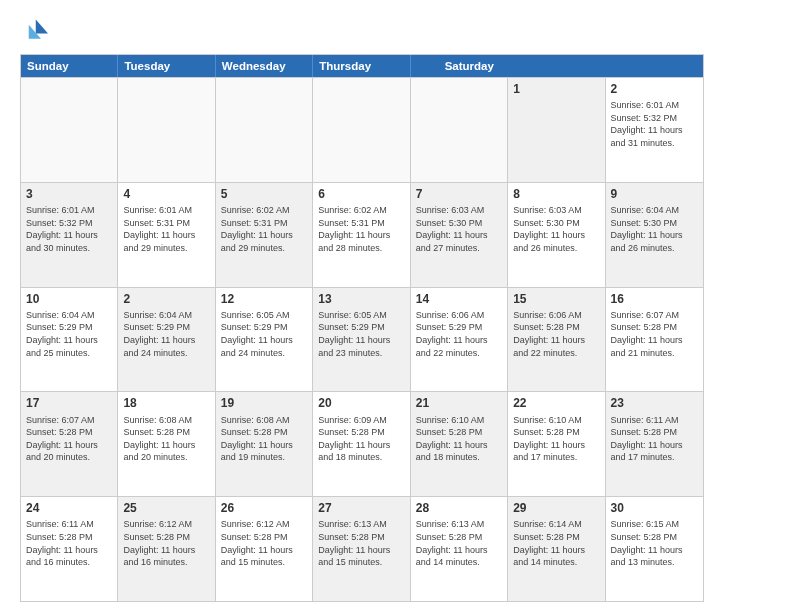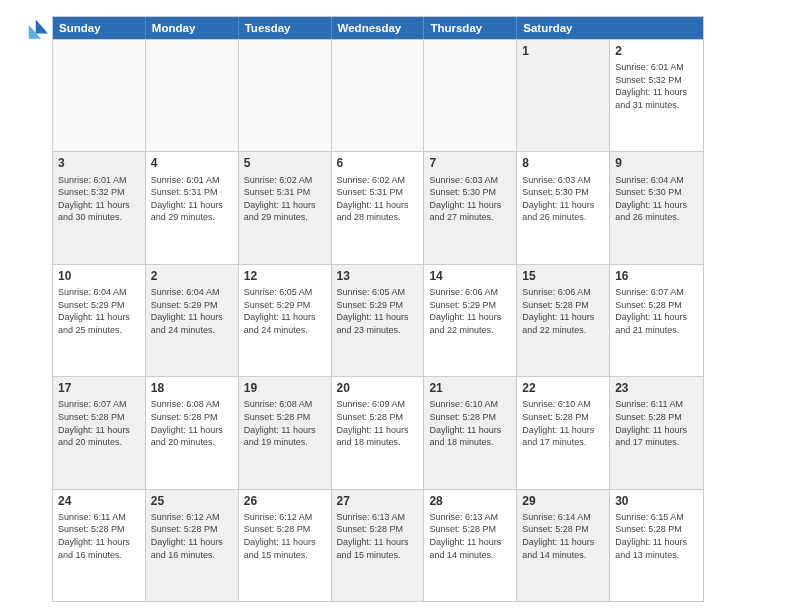--- a/index.html
+++ b/index.html
@@ -8,21 +8,21 @@
       background: #fff;
       width: 792px;
       height: 612px;
       overflow: hidden;
     }
     .page {
       width: 724px;
       height: 612px;
       padding: 16px 20px 10px 20px;
       display: flex;
-      flex-direction: row;
+      flex-direction: column;
     }
     .header {
       display: flex;
       justify-content: space-between;
       align-items: flex-start;
       margin-bottom: 10px;
     }
     .logo {
       display: flex;
       align-items: center;
@@ -73,21 +73,21 @@
       background: #2a6db5;
     }
     .cal-header-cell {
       color: #fff;
       font-size: 11.5px;
       font-weight: bold;
       padding: 5px 6px;
       text-align: left;
       border-right: 1px solid #4a8dd0;
     }
-    .cal-header-cell:last-child { border-right: none; }
+    .cal-header-cell:last-child { border-right: none; margin-left: 28px; }
     .cal-body {
       flex: 1;
       display: flex;
       flex-direction: column;
     }
     .cal-row {
       display: grid;
       grid-template-columns: repeat(7, 1fr);
       flex: 1;
       border-top: 1px solid #ccc;
@@ -135,21 +135,20 @@
     </div>
     <div class="title-block">
       <div class="month-title"></div>
       <div class="subtitle"></div>
     </div>
   </div>
 
   <div class="calendar">
     <div class="cal-header" id="cal-header">
         <div class="cal-header-cell">Sunday</div>
-        <div class="cal-header-cell">Monday</div>
         <div class="cal-header-cell">Tuesday</div>
         <div class="cal-header-cell">Wednesday</div>
         <div class="cal-header-cell">Thursday</div>
         <div class="cal-header-cell">Saturday</div>
       </div>
     <div class="cal-body" id="cal-body">
         <div class="cal-row">
           <div class="cal-cell empty"></div>
           <div class="cal-cell empty"></div>
           <div class="cal-cell empty"></div>

